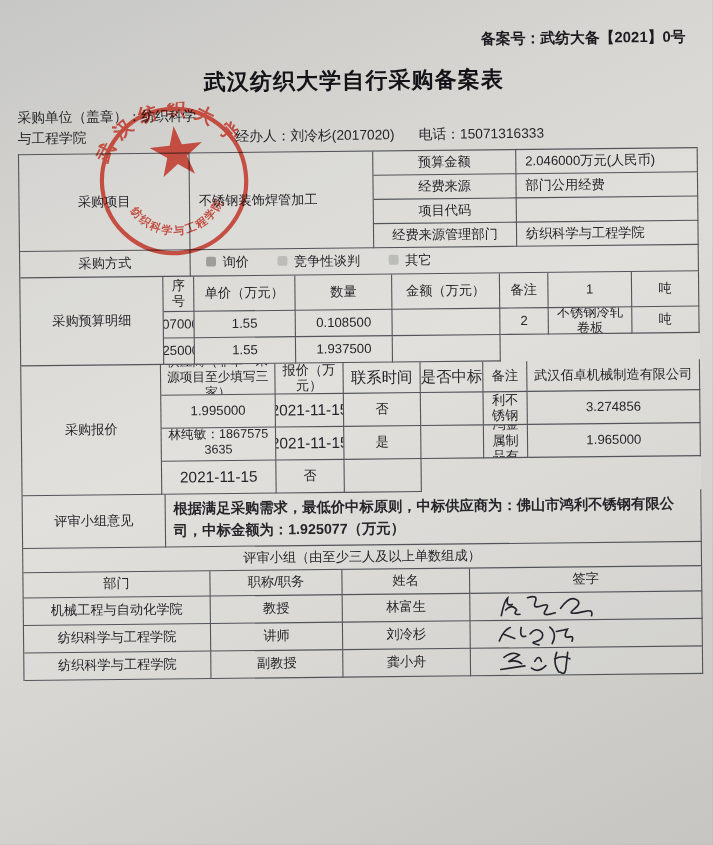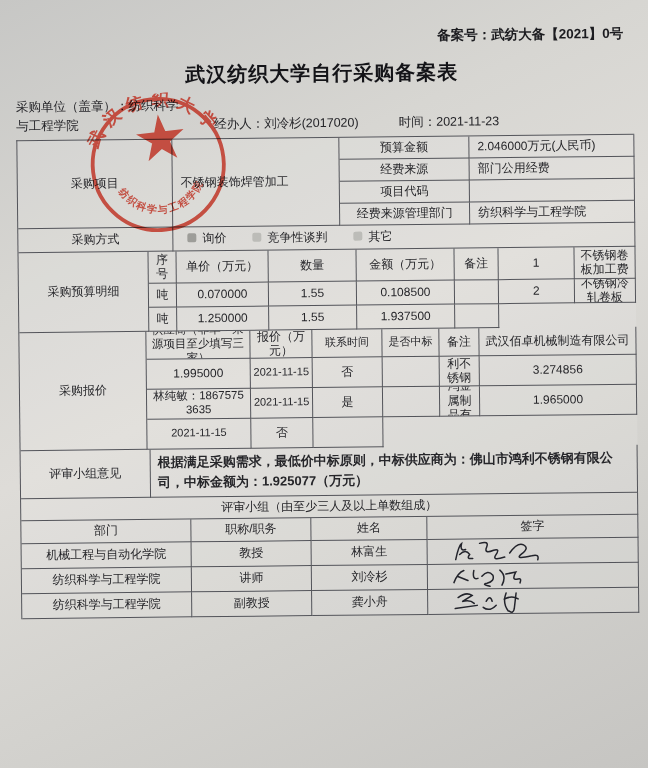--- a/index.html
+++ b/index.html
@@ -28,21 +28,21 @@
   .secA{grid-template-columns:155px 167px 130px 1fr;grid-auto-rows:22px;}
   .span4{grid-row:span 4;}
   .secB{grid-template-columns:155px 1fr;grid-auto-rows:24px;}
   .methods{justify-content:flex-start;gap:26px;padding-left:14px;}
   .opt{display:inline-flex;align-items:center;gap:6px;}
   .dot{width:9px;height:9px;border-radius:2px;background:#bcbcb8;}
   .opt[data-selected="true"] .dot{background:#9d9d99;}
   .secC{grid-template-columns:130px 28px 92px 88px 98px 44px 76px 1fr;grid-template-rows:32px 24px 24px;}
   .span3{grid-row:span 3;}
   .secD{grid-template-columns:127px 104px 62px 70px 57px 40px 1fr;grid-template-rows:28px 30px 30px 30px;}
-  .small{font-size:11px;white-space:nowrap;}
+  .small{font-size:14px;white-space:nowrap;}
   .contact{font-size:11.5px;line-height:1.2;word-break:break-all;}
   .secE{grid-template-columns:130px 1fr;grid-auto-rows:48px;}
   .opinion{font-weight:bold;font-size:13px;line-height:1.55;text-align:left;justify-content:flex-start;padding:2px 7px;}
   .secF{grid-template-columns:1fr;grid-auto-rows:22px;}
   .secG{grid-template-columns:170px 120px 116px 1fr;grid-template-rows:23px 25px 25px 25px;}
   .sig{justify-content:flex-start;padding-left:22px;}
   .sig svg{overflow:visible;}
 
   .stamp{position:absolute;left:86px;top:92px;width:148px;height:148px;mix-blend-mode:multiply;opacity:0.88;transform:rotate(-6deg);}
 </style>
@@ -51,21 +51,21 @@
 
 <div class="page">
   <div class="tilt">
 
     <div class="filing">备案号：武纺大备【2021】0号</div>
     <div class="title">武汉纺织大学自行采购备案表</div>
 
     <div class="inforow">
       <span class="unit">采购单位（盖章）：纺织科学与工程学院</span>
       <span class="handler">经办人：刘冷杉(2017020)</span>
-      <span class="date">时间：2021-11-23</span>
+      <span class="phone">电话：15071316333</span>
     </div>
 
     <div class="form">
 
       <div class="sec secA">
         <div class="cell span4">采购项目</div>
         <div class="cell span4 left">不锈钢装饰焊管加工</div>
         <div class="cell">预算金额</div>
         <div class="cell left">2.046000万元(人民币)</div>
         <div class="cell">经费来源</div>
@@ -96,21 +96,20 @@
 
       <div class="sec secC">
         <div class="cell span3">采购预算明细</div>
         <div class="cell">序号</div>
         <div class="cell">单价（万元）</div>
         <div class="cell">数量</div>
         <div class="cell">金额（万元）</div>
         <div class="cell">备注</div>
 
         <div class="cell">1</div>
-        <div class="cell">不锈钢卷板加工费</div>
         <div class="cell">吨</div>
         <div class="cell">0.070000</div>
         <div class="cell">1.55</div>
         <div class="cell">0.108500</div>
         <div class="cell"></div>
 
         <div class="cell">2</div>
         <div class="cell">不锈钢冷轧卷板</div>
         <div class="cell">吨</div>
         <div class="cell">1.250000</div>

